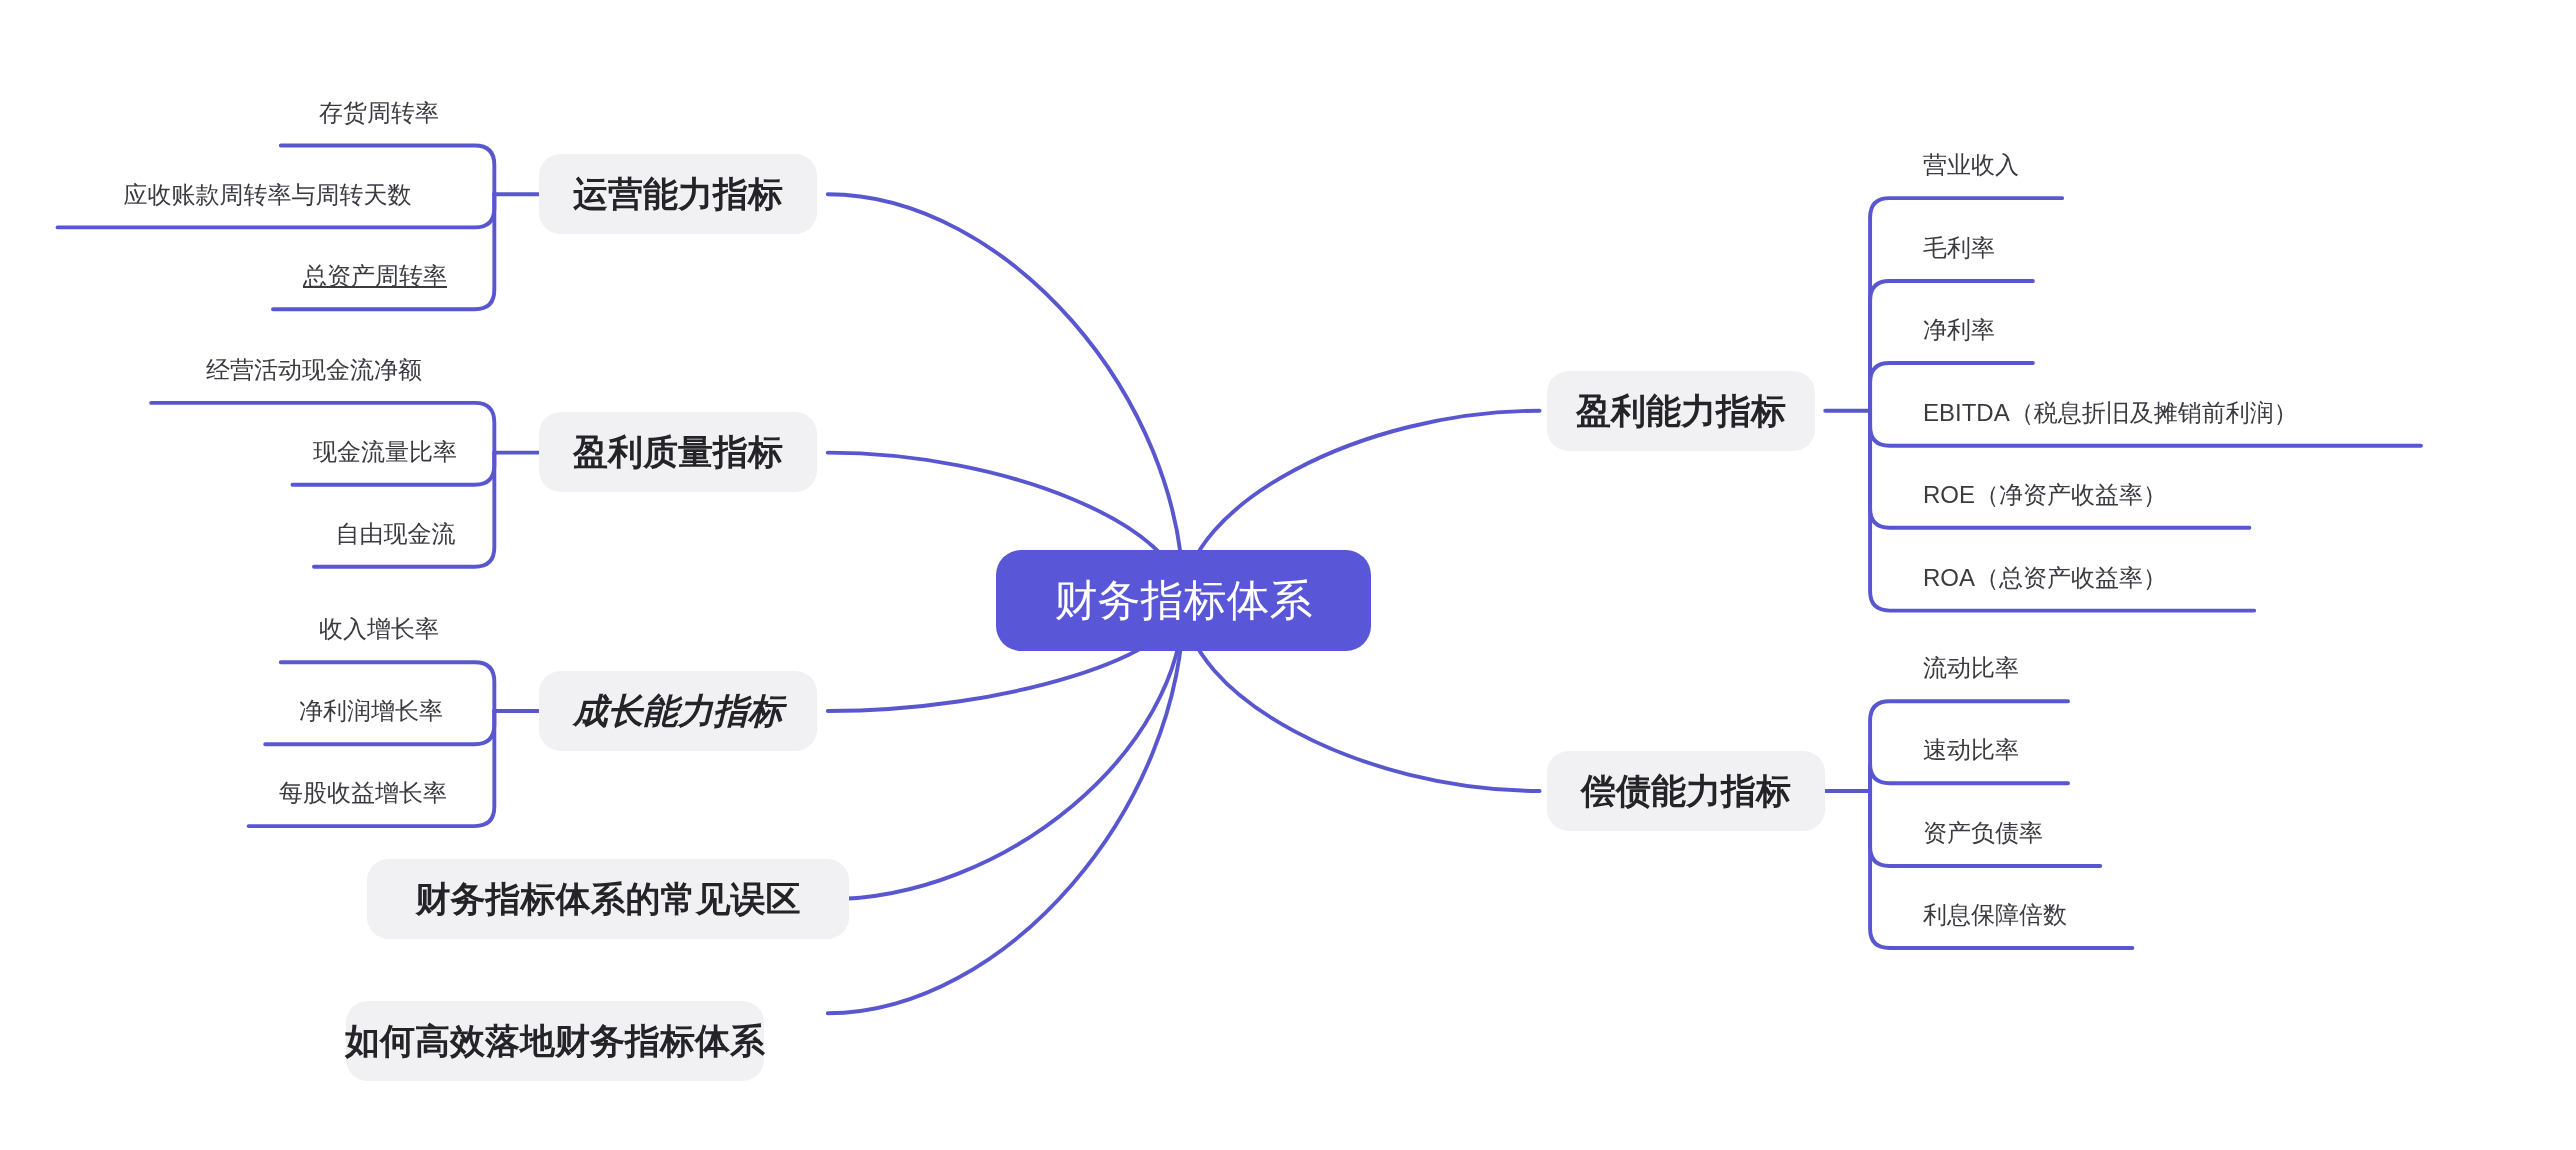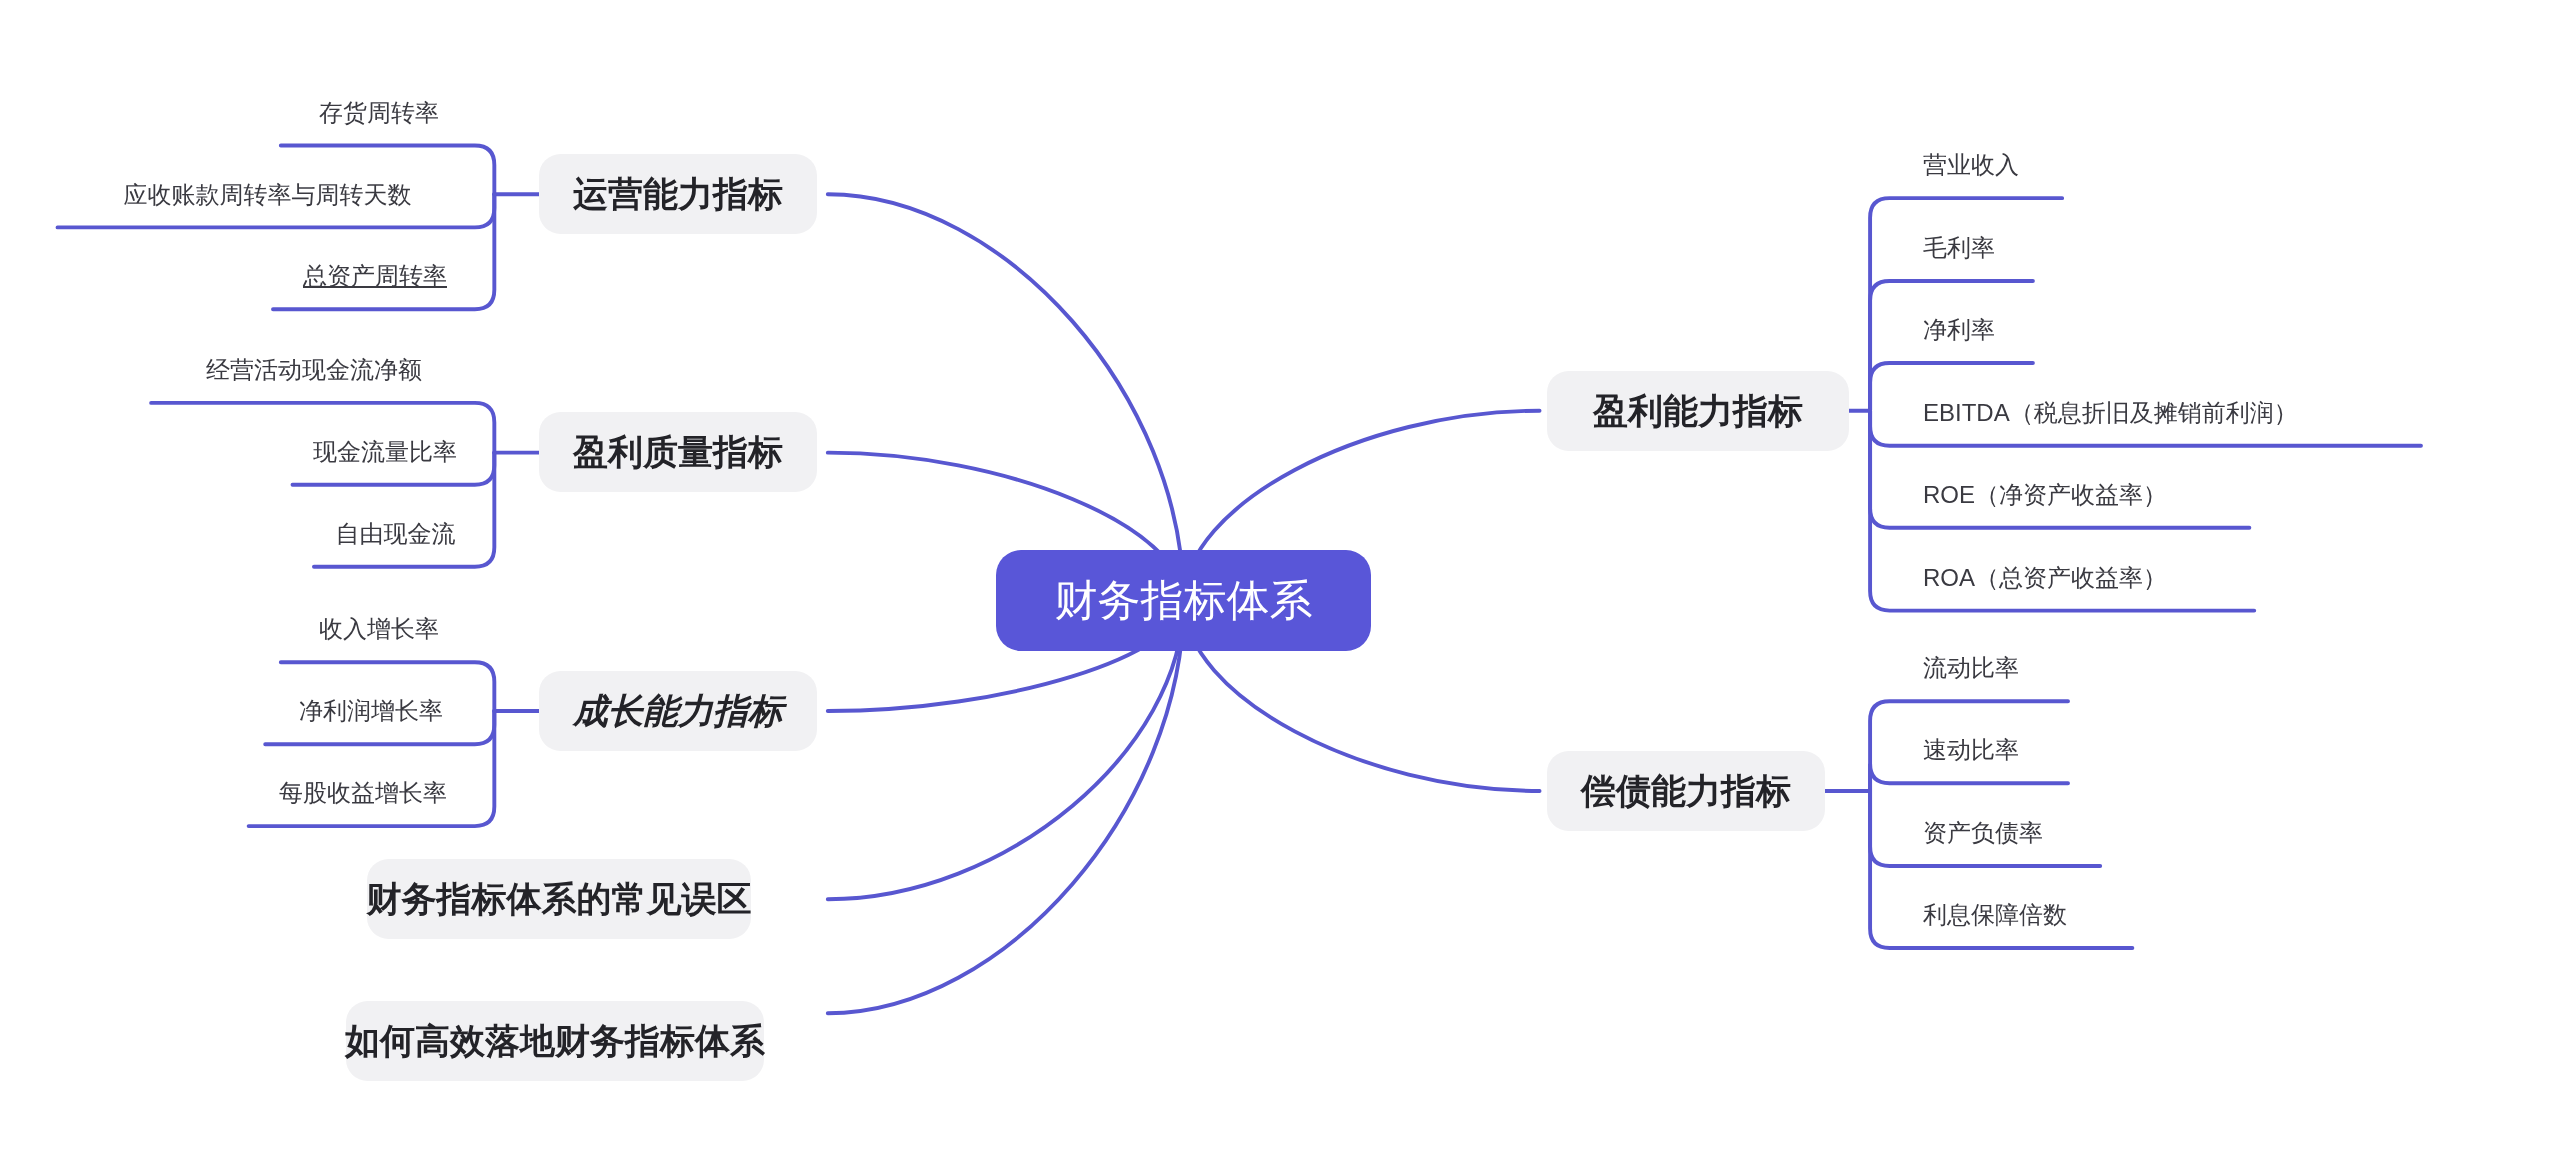--- a/index.html
+++ b/index.html
@@ -84,24 +84,24 @@
       <path d="M 2154 888 H 1938 Q 1918 888 1918 868 V 811"></path>
       <path d="M 2187 972 H 1938 Q 1918 972 1918 952 V 811"></path>
     </g>
   </svg>
 
   <div class="central">财务指标体系</div>
 
   <div class="branch" style="left:539px; top:154px; width:278px;">运营能力指标</div>
   <div class="branch" style="left:539px; top:412px; width:278px;">盈利质量指标</div>
   <div class="branch" style="left:539px; top:671px; width:278px;font-style:italic;">成长能力指标</div>
-  <div class="branch" style="left:367px; top:859px; width:384px;">财务指标体系的常见误区</div>
+  <div class="branch" style="left:367px; top:859px; width:482px;">财务指标体系的常见误区</div>
   <div class="branch" style="left:346px; top:1001px; width:418px;">如何高效落地财务指标体系</div>
 
-  <div class="branch" style="left:1547px; top:371px; width:302px;">盈利能力指标</div>
+  <div class="branch" style="left:1547px; top:371px; width:268px;">盈利能力指标</div>
   <div class="branch" style="left:1547px; top:751px; width:278px;">偿债能力指标</div>
 
   <div class="leaf l-align" style="left:281px; top:91px; width:196px;">存货周转率</div>
   <div class="leaf l-align" style="left:58px; top:173px; width:419px;">应收账款周转率与周转天数</div>
   <div class="leaf l-align" style="left:273px; top:254px; width:204px;text-decoration:underline;">总资产周转率</div>
 
   <div class="leaf l-align" style="left:151px; top:348px; width:326px;">经营活动现金流净额</div>
   <div class="leaf l-align" style="left:293px; top:430px; width:184px;">现金流量比率</div>
   <div class="leaf l-align" style="left:314px; top:512px; width:163px;">自由现金流</div>
 

